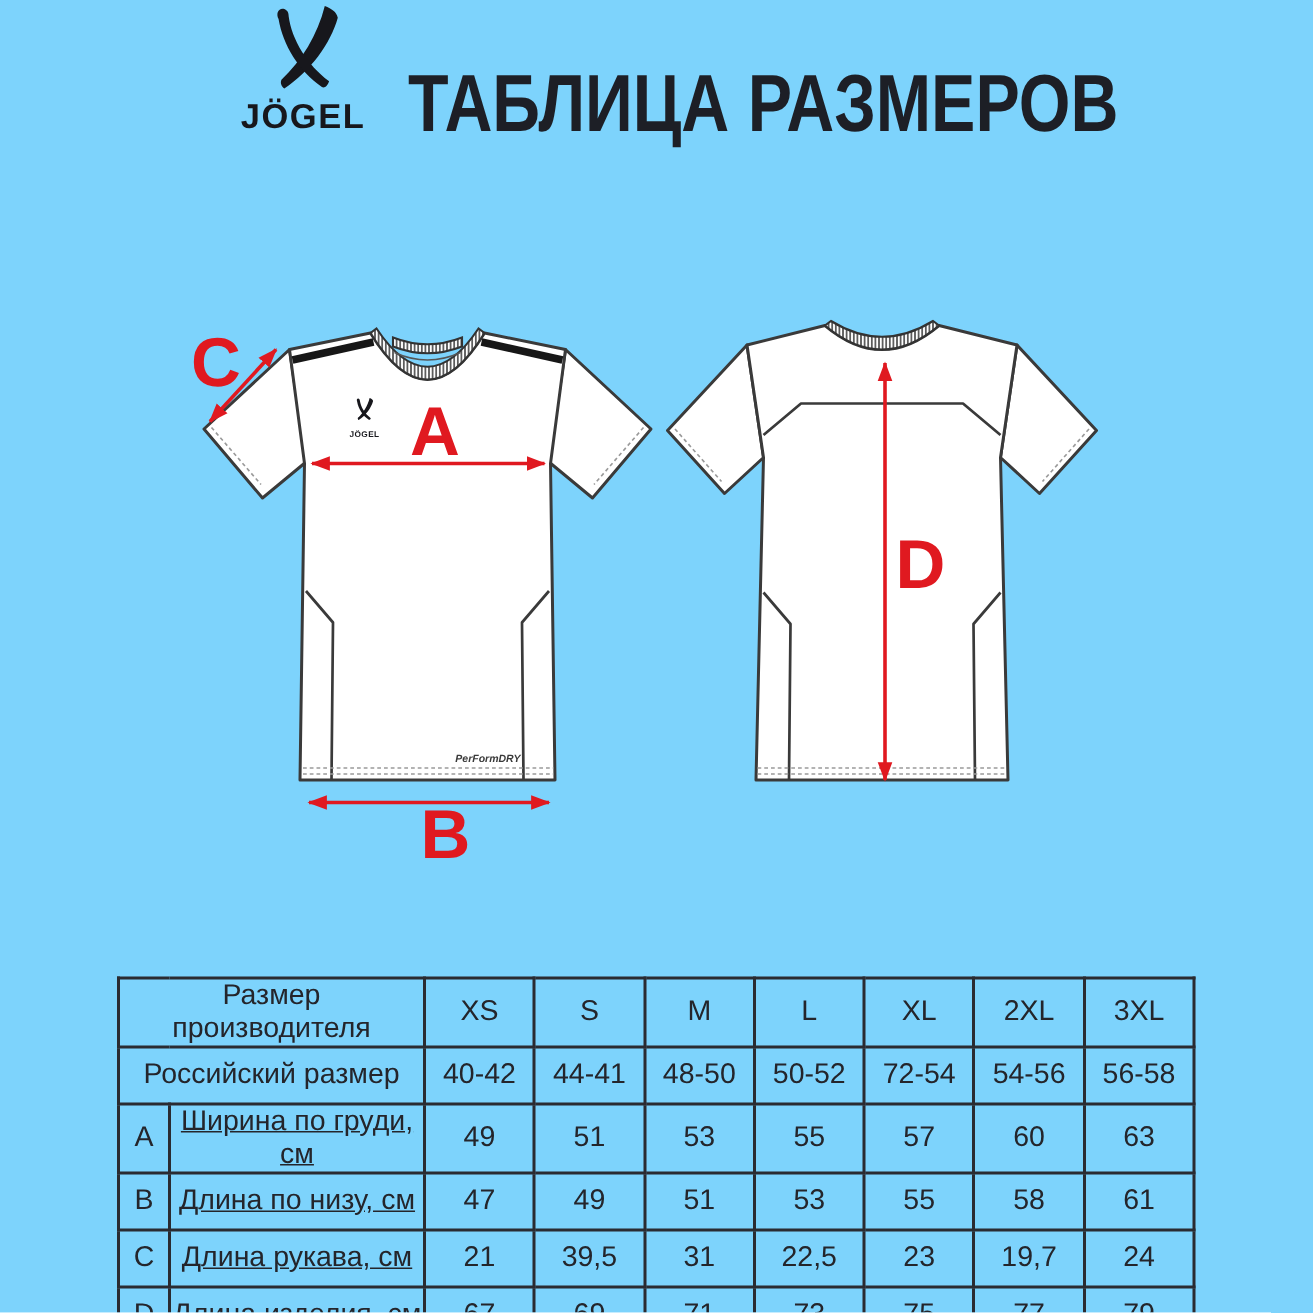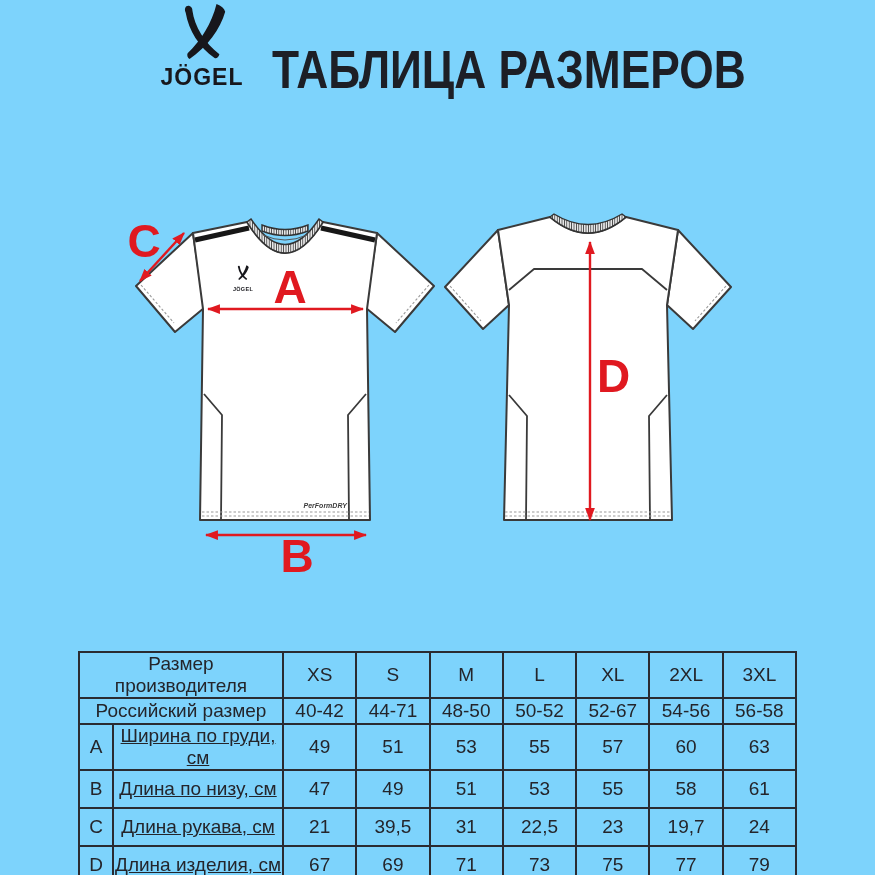--- a/index.html
+++ b/index.html
@@ -23,21 +23,21 @@
   .dim-letter{fill:#e01920;font-family:"Liberation Sans",sans-serif;
         font-size:46px;font-weight:bold;}
   .chest-wordmark{fill:#17171c;font-size:5.5px;font-weight:bold;letter-spacing:0.3px;}
   .tech-label{fill:#3a3a3a;font-size:7px;font-weight:bold;font-style:italic;}
   
   .size-table{position:absolute;left:78px;top:651px;width:719px;border-collapse:collapse;
         table-layout:fixed;}
   .size-table td,.size-table th{border:2px solid #2a2b31;text-align:center;
         vertical-align:middle;padding:0;font-size:19px;font-weight:normal;color:#24252b;}
   .size-table .r1{height:33px;}
-  .size-table .r2{height:26px;}
+  .size-table .r2{height:38px;}
   .size-table .rd{height:38px;}
   .lbl{font-weight:bold;font-size:18px;}
   .letter{font-weight:bold;font-size:19px;}
   .desc{font-size:17px;text-decoration:underline;}
 </style>
 </head>
 <body>
 
 <div class="page">
 
@@ -132,24 +132,24 @@
       <td>S</td>
       <td>M</td>
       <td>L</td>
       <td>XL</td>
       <td>2XL</td>
       <td>3XL</td>
     </tr>
     <tr class="r2">
       <td colspan="2" class="lbl">Российский размер</td>
       <td>40-42</td>
-      <td>44-71</td>
+      <td>44-41</td>
       <td>48-50</td>
       <td>50-52</td>
-      <td>52-67</td>
+      <td>72-54</td>
       <td>54-56</td>
       <td>56-58</td>
     </tr>
     <tr class="rd">
       <td class="letter">A</td>
       <td class="desc">Ширина по груди, см</td>
       <td>49</td>
       <td>51</td>
       <td>53</td>
       <td>55</td>

